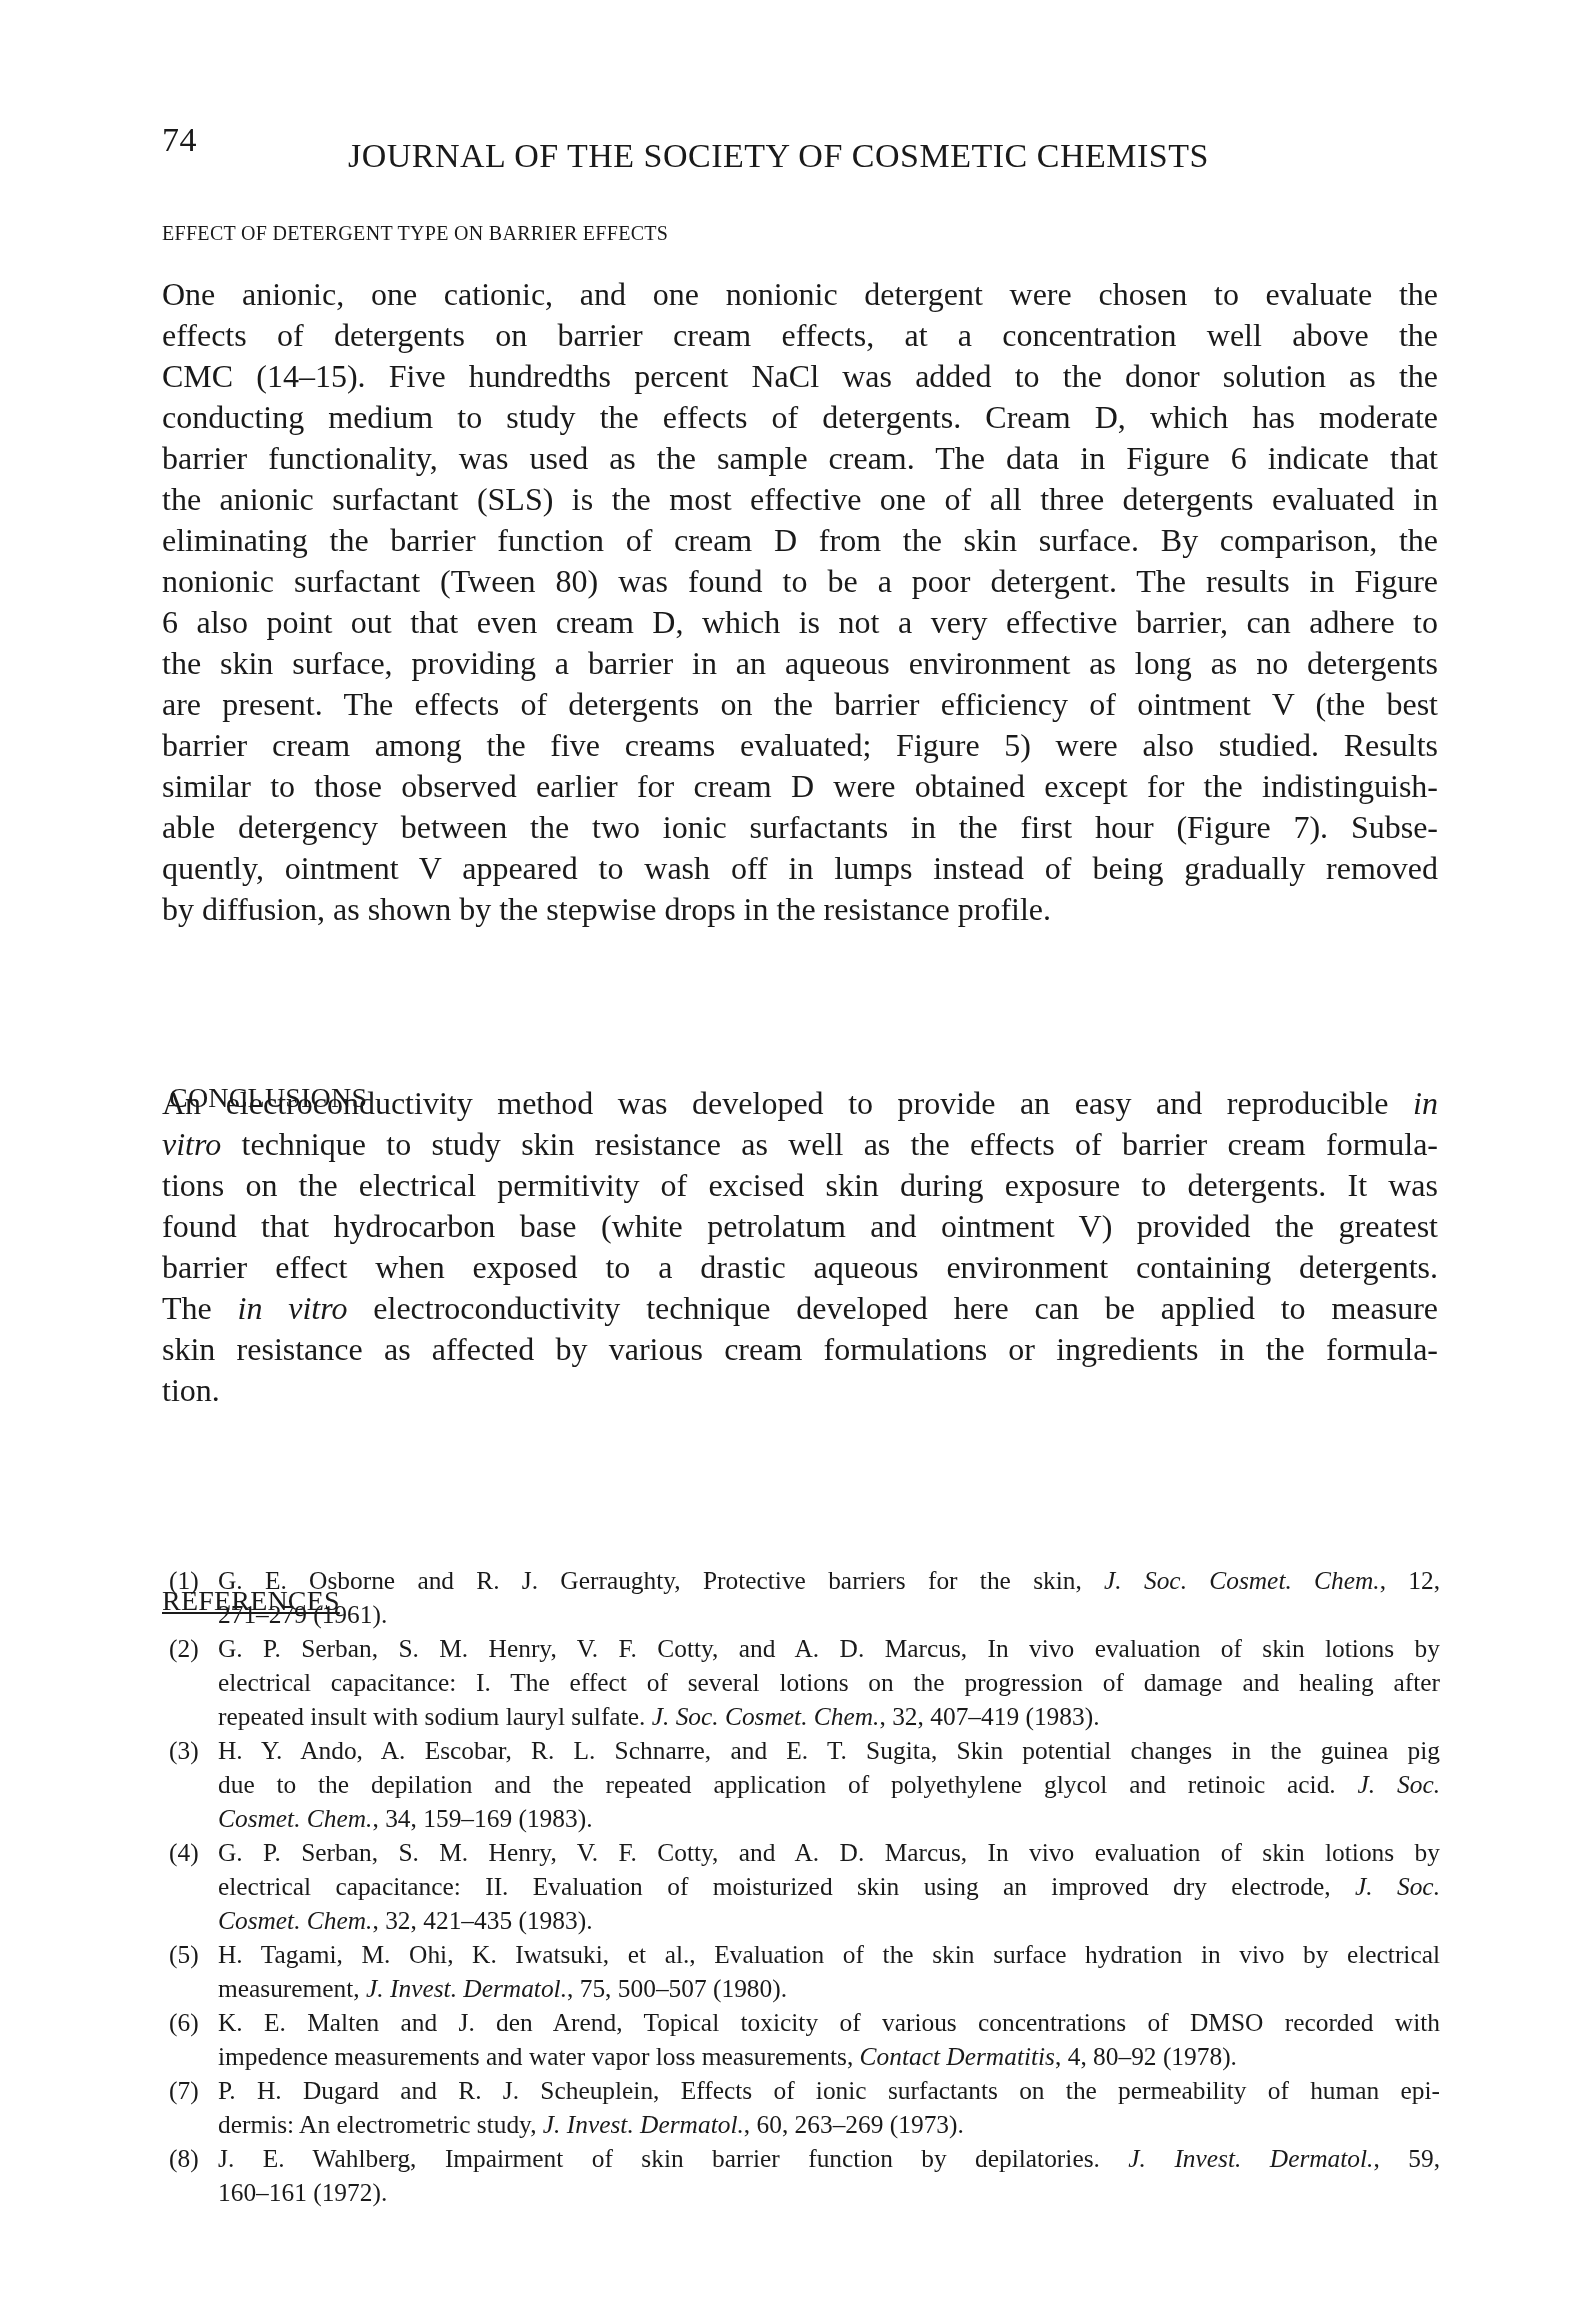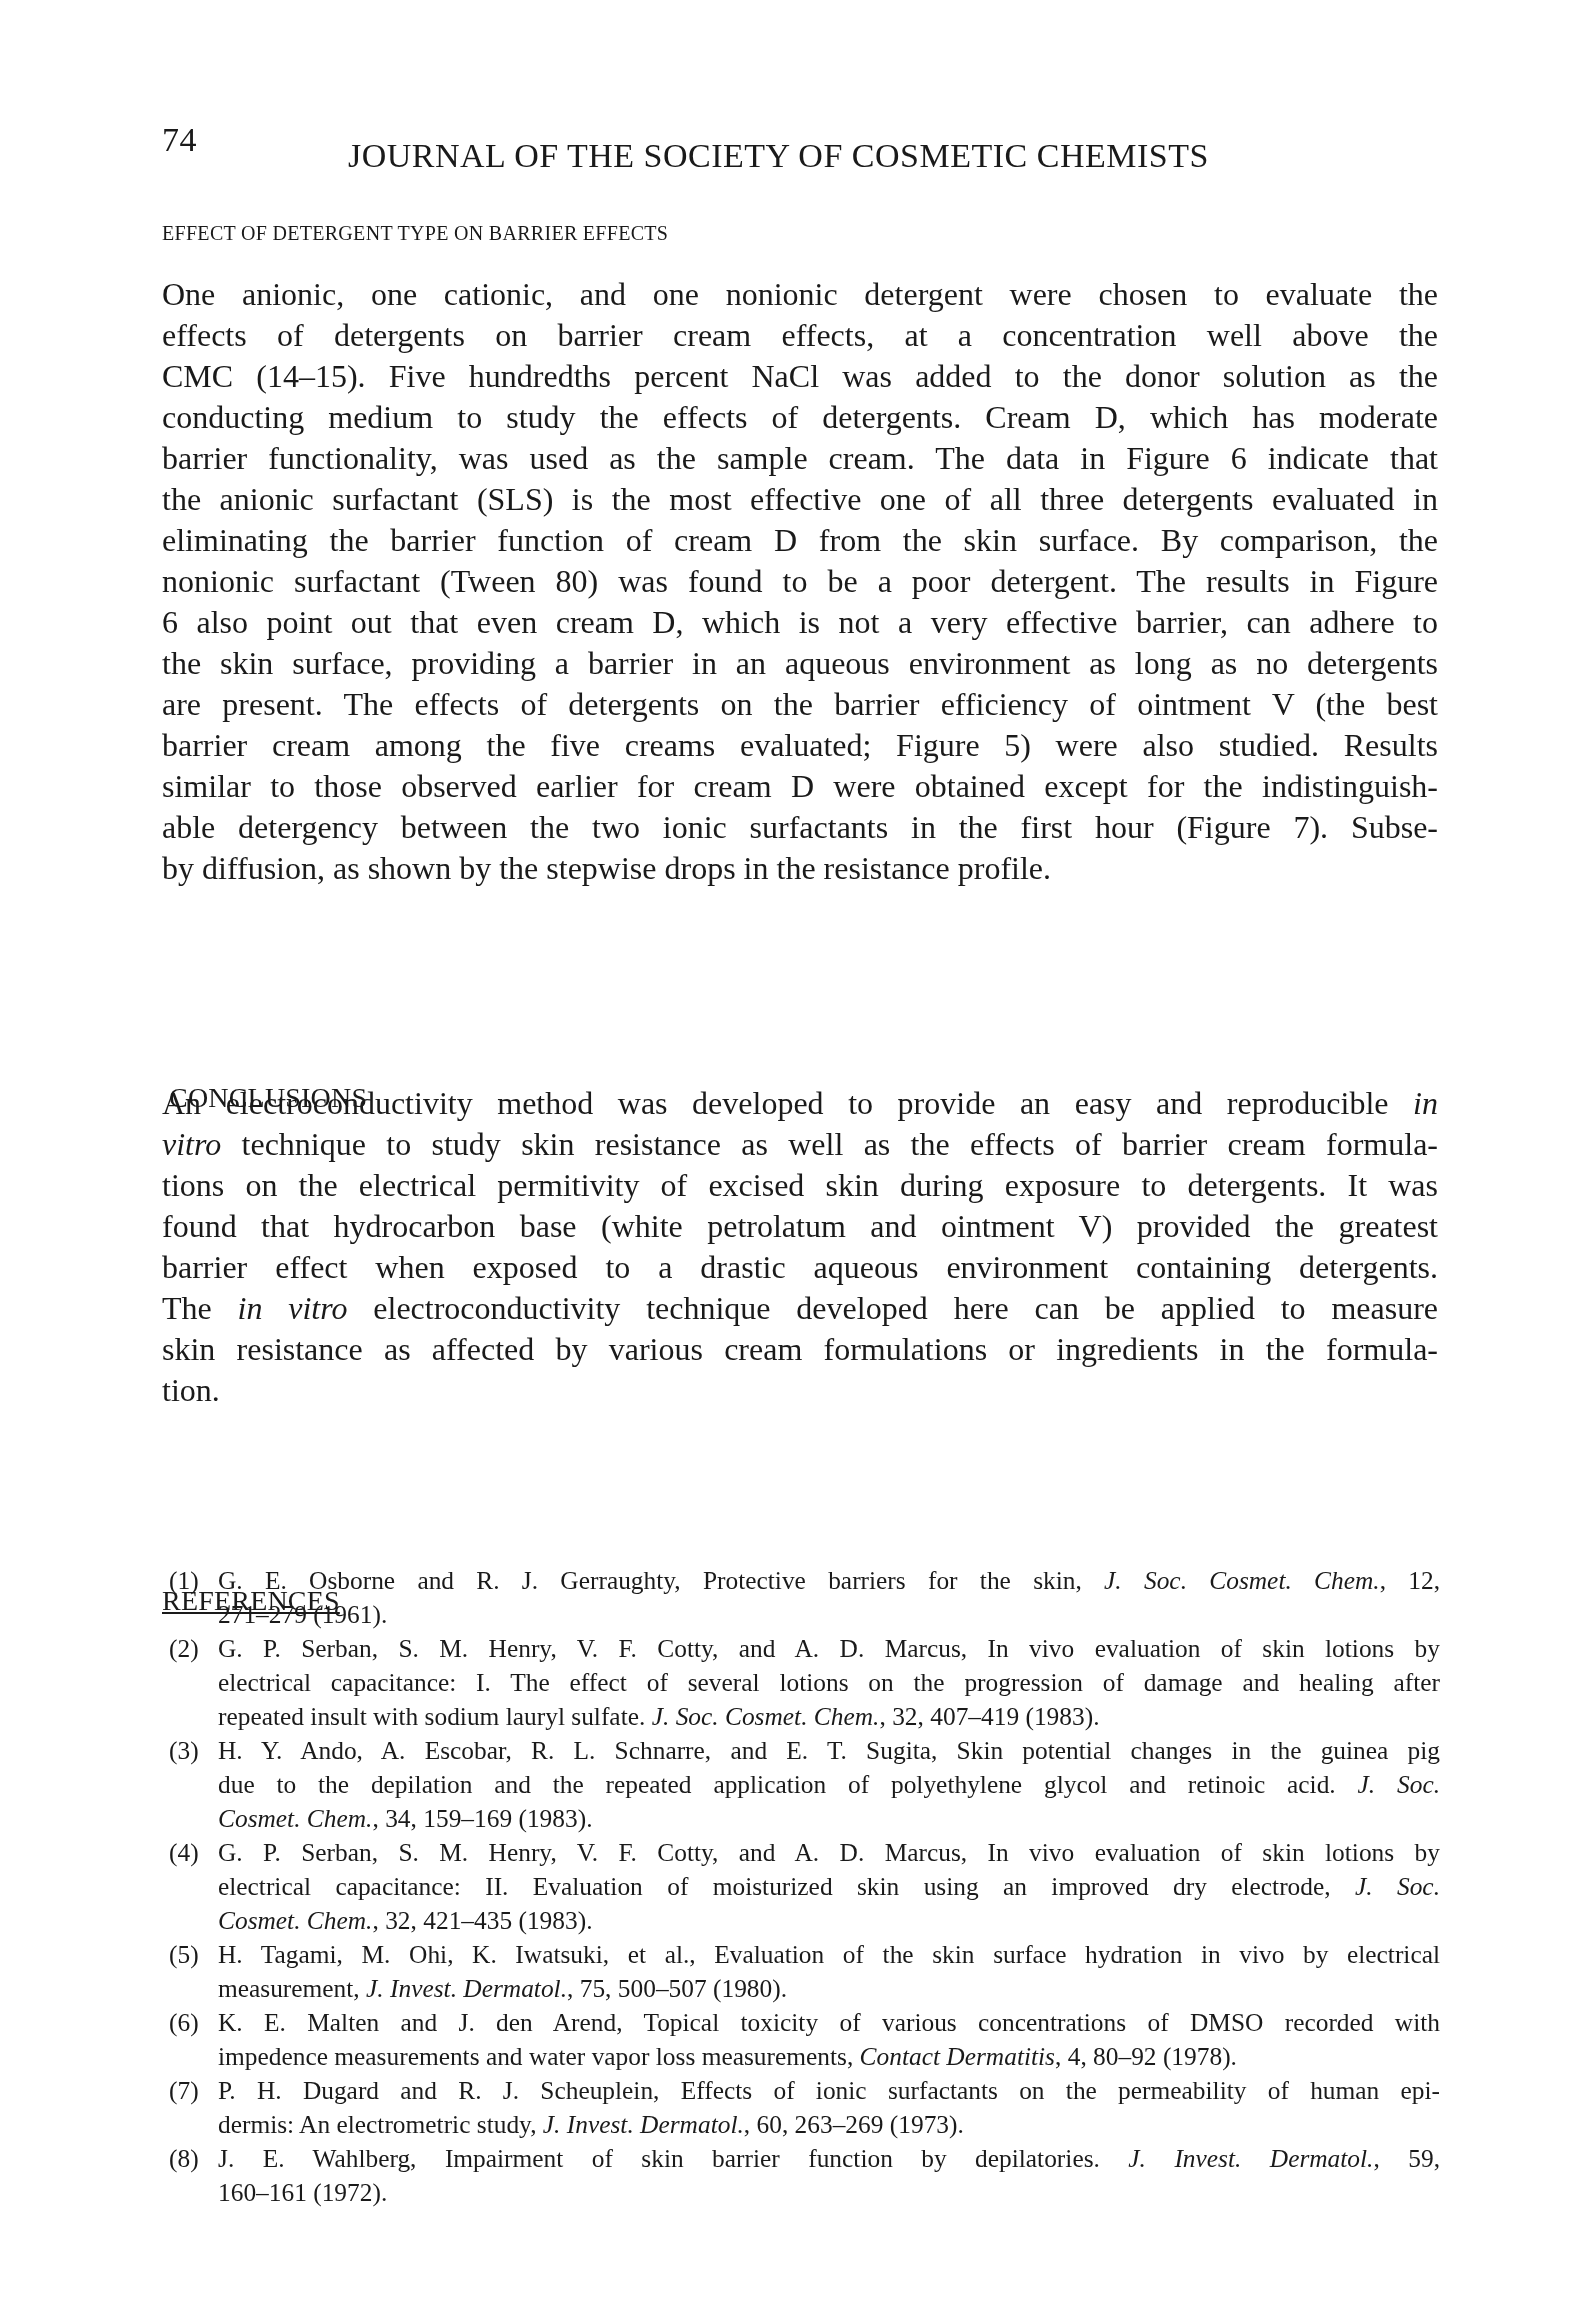--- a/index.html
+++ b/index.html
@@ -47,20 +47,21 @@
       <span class="ln"><span>barrier functionality, was used as the sample cream. The data in Figure 6 indicate that</span></span>
       <span class="ln"><span>the anionic surfactant (SLS) is the most effective one of all three detergents evaluated in</span></span>
       <span class="ln"><span>eliminating the barrier function of cream D from the skin surface. By comparison, the</span></span>
       <span class="ln"><span>nonionic surfactant (Tween 80) was found to be a poor detergent. The results in Figure</span></span>
       <span class="ln"><span>6 also point out that even cream D, which is not a very effective barrier, can adhere to</span></span>
       <span class="ln"><span>the skin surface, providing a barrier in an aqueous environment as long as no detergents</span></span>
       <span class="ln"><span>are present. The effects of detergents on the barrier efficiency of ointment V (the best</span></span>
       <span class="ln"><span>barrier cream among the five creams evaluated; Figure 5) were also studied. Results</span></span>
       <span class="ln"><span>similar to those observed earlier for cream D were obtained except for the indistinguish-</span></span>
       <span class="ln"><span>able detergency between the two ionic surfactants in the first hour (Figure 7). Subse-</span></span>
+      <span class="ln"><span>quently, ointment V appeared to wash off in lumps instead of being gradually removed</span></span>
       <span class="ln last"><span>by diffusion, as shown by the stepwise drops in the resistance profile.</span></span>
     </div>
 
   <div class="h2 concl">CONCLUSIONS</div>
   <div class="para body2" id="body2">
       <span class="ln"><span>An electroconductivity method was developed to provide an easy and reproducible </span><span class="it">in</span></span>
       <span class="ln"><span class="it">vitro</span><span> technique to study skin resistance as well as the effects of barrier cream formula-</span></span>
       <span class="ln"><span>tions on the electrical permitivity of excised skin during exposure to detergents. It was</span></span>
       <span class="ln"><span>found that hydrocarbon base (white petrolatum and ointment V) provided the greatest</span></span>
       <span class="ln"><span>barrier effect when exposed to a drastic aqueous environment containing detergents.</span></span>

